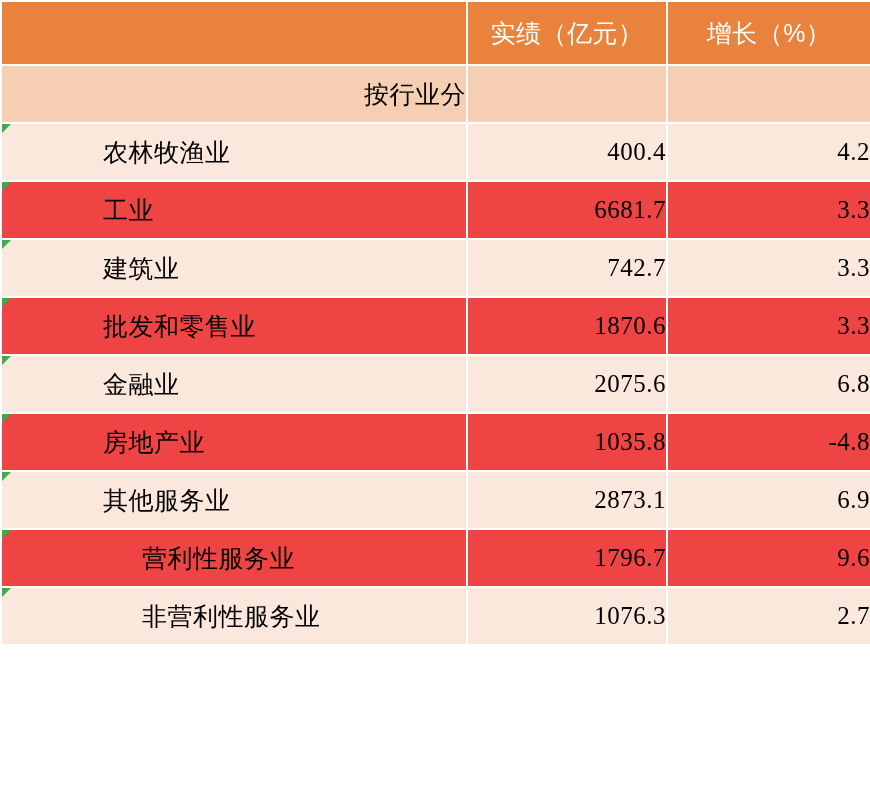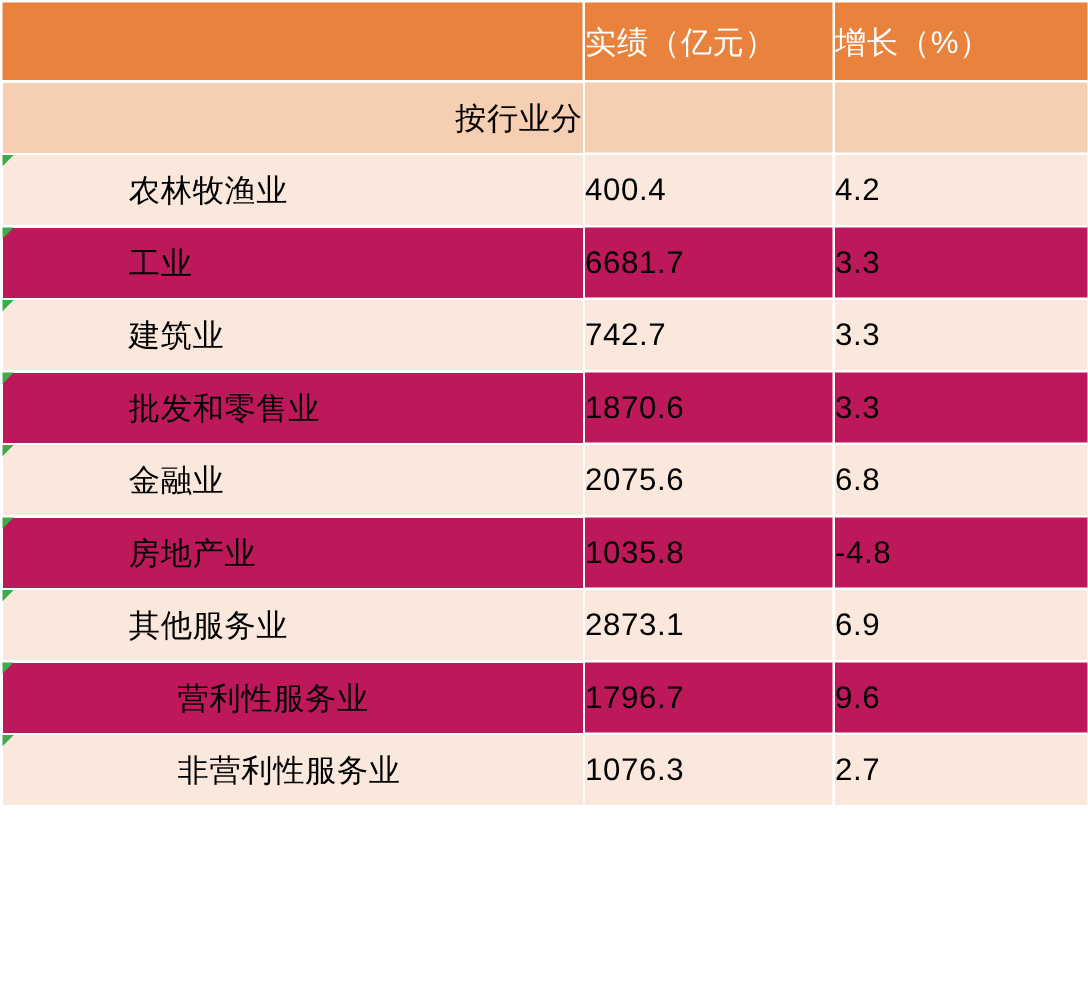--- a/index.html
+++ b/index.html
@@ -34,52 +34,54 @@
     vertical-align: middle;
     font-size: 25px;
     color: #000000;
     letter-spacing: 0.5px;
   }
 
   
   tr.header-row td {
     background: #e8823c;
     color: #ffffff;
+    text-align: center;
     font-size: 25px;
     height: 62px;
   }
   tr.header-row td.blank-head {
     background: #e8823c;
   }
 
   
   tr.section-row td {
     background: #f6cfb2;
     font-size: 25px;
   }
   tr.section-row td.label {
     padding-left: 16px;
     text-align: right;
   }
 
   
   tr.row-a td { background: #fbe8dc; }
-  tr.row-b td { background: #be185d; }
+  tr.row-b td { background: #ef4444; }
 
   td.label {
     padding-left: 16px;
     text-align: left;
     position: relative;
   }
   td.label.indent-1 { padding-left: 101px; }
   td.label.indent-2 { padding-left: 140px; }
 
   td.num {
+    text-align: right;
     padding-right: 16px;
-    font-family: Liberation Sans, sans-serif;
+    font-family: Liberation Serif, serif;
     font-size: 25px;
     letter-spacing: 0px;
   }
 
   
   .marker {
     position: absolute;
     top: 0;
     left: 0;
     width: 0;

